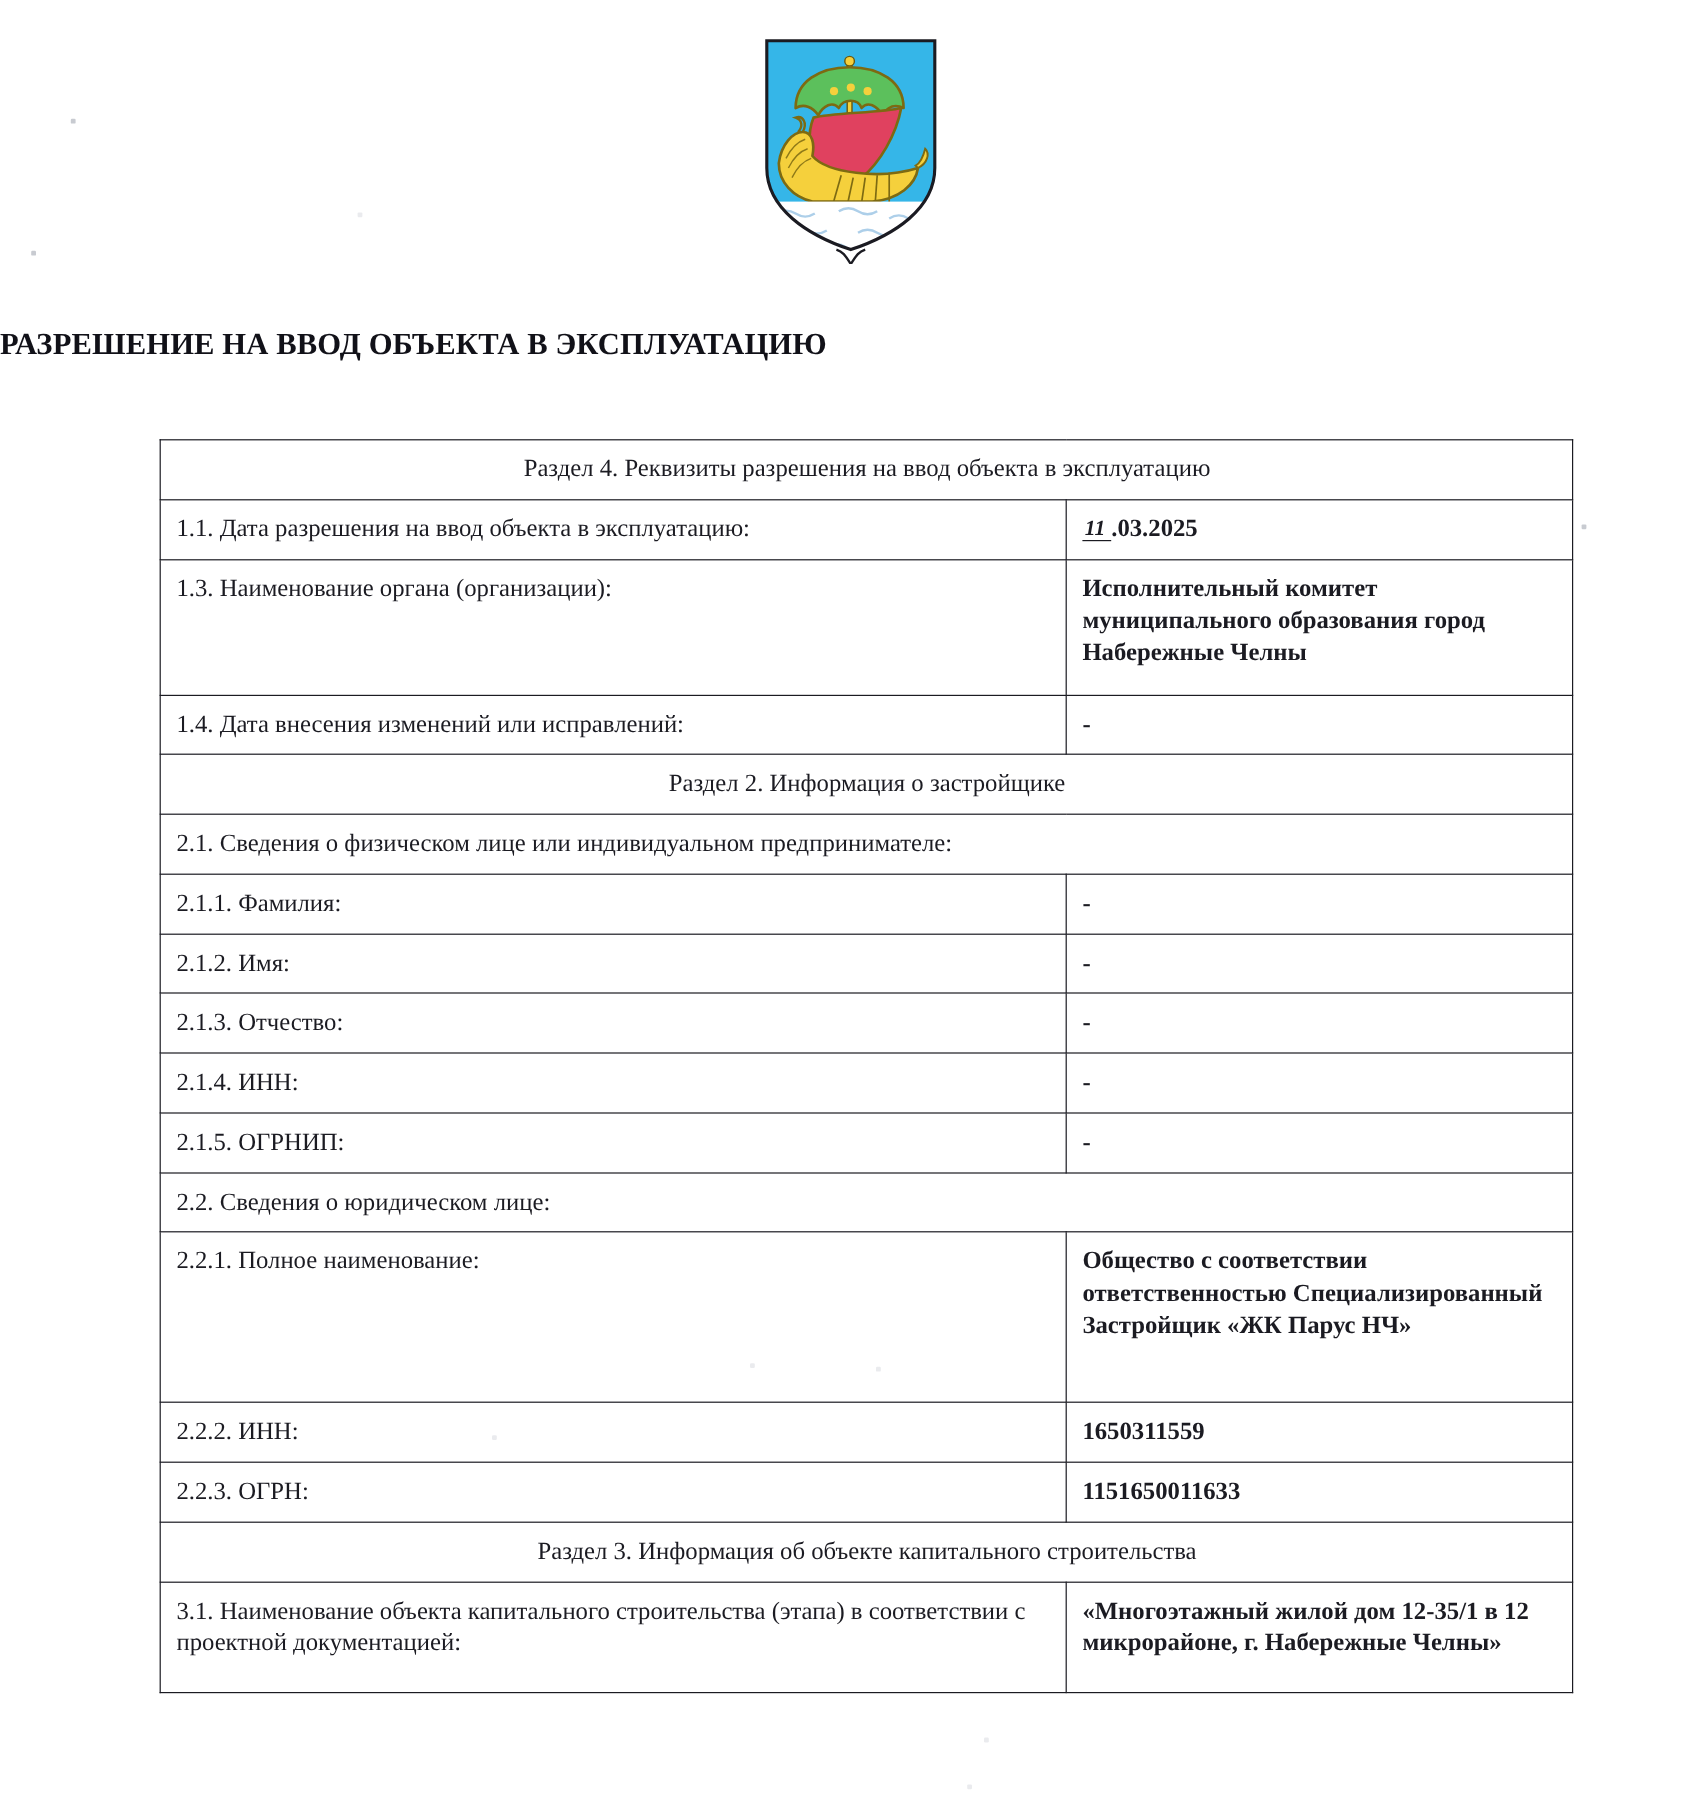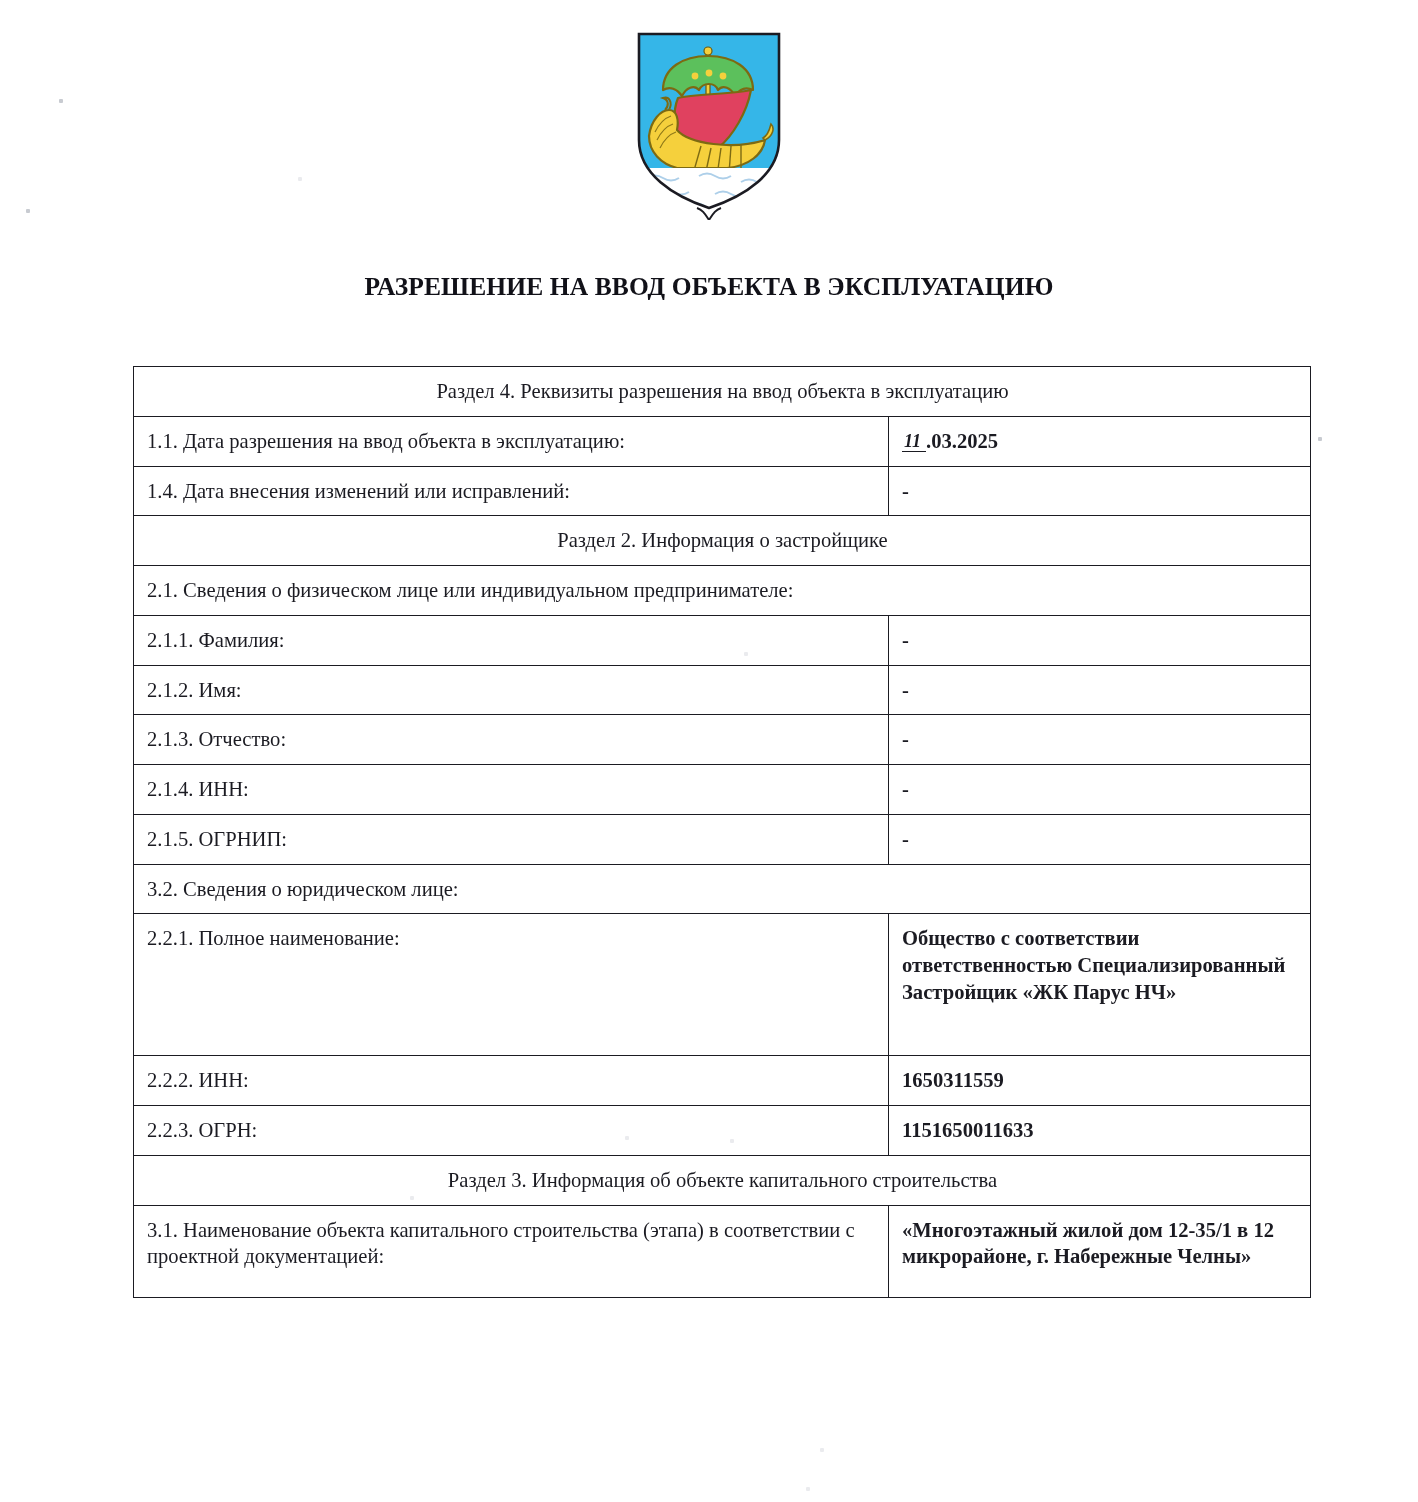--- a/index.html
+++ b/index.html
@@ -28,21 +28,21 @@
     justify-content: center;
   }
   #emblem-wrap svg { display: block; }
 
   
   #doc-title {
     position: absolute;
     left: 0;
     top: 272px;
     width: 100%;
-    text-align: center;
+    text-align: left;
     font-size: 25.5px;
     font-weight: bold;
     letter-spacing: 0.1px;
     color: #111118;
   }
 
   
   #form-table {
     position: absolute;
     left: 133px;
@@ -189,20 +189,24 @@
     <tr>
       <td class="section-head" colspan="2">Раздел 4. Реквизиты разрешения на ввод объекта в эксплуатацию</td>
     </tr>
 
     <tr>
       <td>1.1. Дата разрешения на ввод объекта в эксплуатацию:</td>
       <td class="value"><span class="hand hand-lead">11</span><span>.03.2025</span></td>
     </tr>
 
 
+    <tr class="row-tall-1">
+      <td>1.3. Наименование органа (организации):</td>
+      <td class="value">Исполнительный комитет муниципального образования город Набережные Челны</td>
+    </tr>
 
     <tr>
       <td>1.4. Дата внесения изменений или исправлений:</td>
       <td class="value dash">-</td>
     </tr>
 
     <tr>
       <td class="section-head bold" colspan="2">Раздел 2. Информация о застройщике</td>
     </tr>
 
@@ -225,21 +229,21 @@
     <tr>
       <td>2.1.4. ИНН:</td>
       <td class="value dash">-</td>
     </tr>
     <tr>
       <td>2.1.5. ОГРНИП:</td>
       <td class="value dash">-</td>
     </tr>
 
     <tr>
-      <td class="fullrow" colspan="2">3.2. Сведения о юридическом лице:</td>
+      <td class="fullrow" colspan="2">2.2. Сведения о юридическом лице:</td>
     </tr>
 
     <tr class="row-tall-2">
       <td>2.2.1. Полное наименование:</td>
       <td class="value">Общество с соответствии ответственностью Специализированный Застройщик «ЖК Парус НЧ»</td>
     </tr>
     <tr>
       <td>2.2.2. ИНН:</td>
       <td class="value">1650311559</td>
     </tr>

